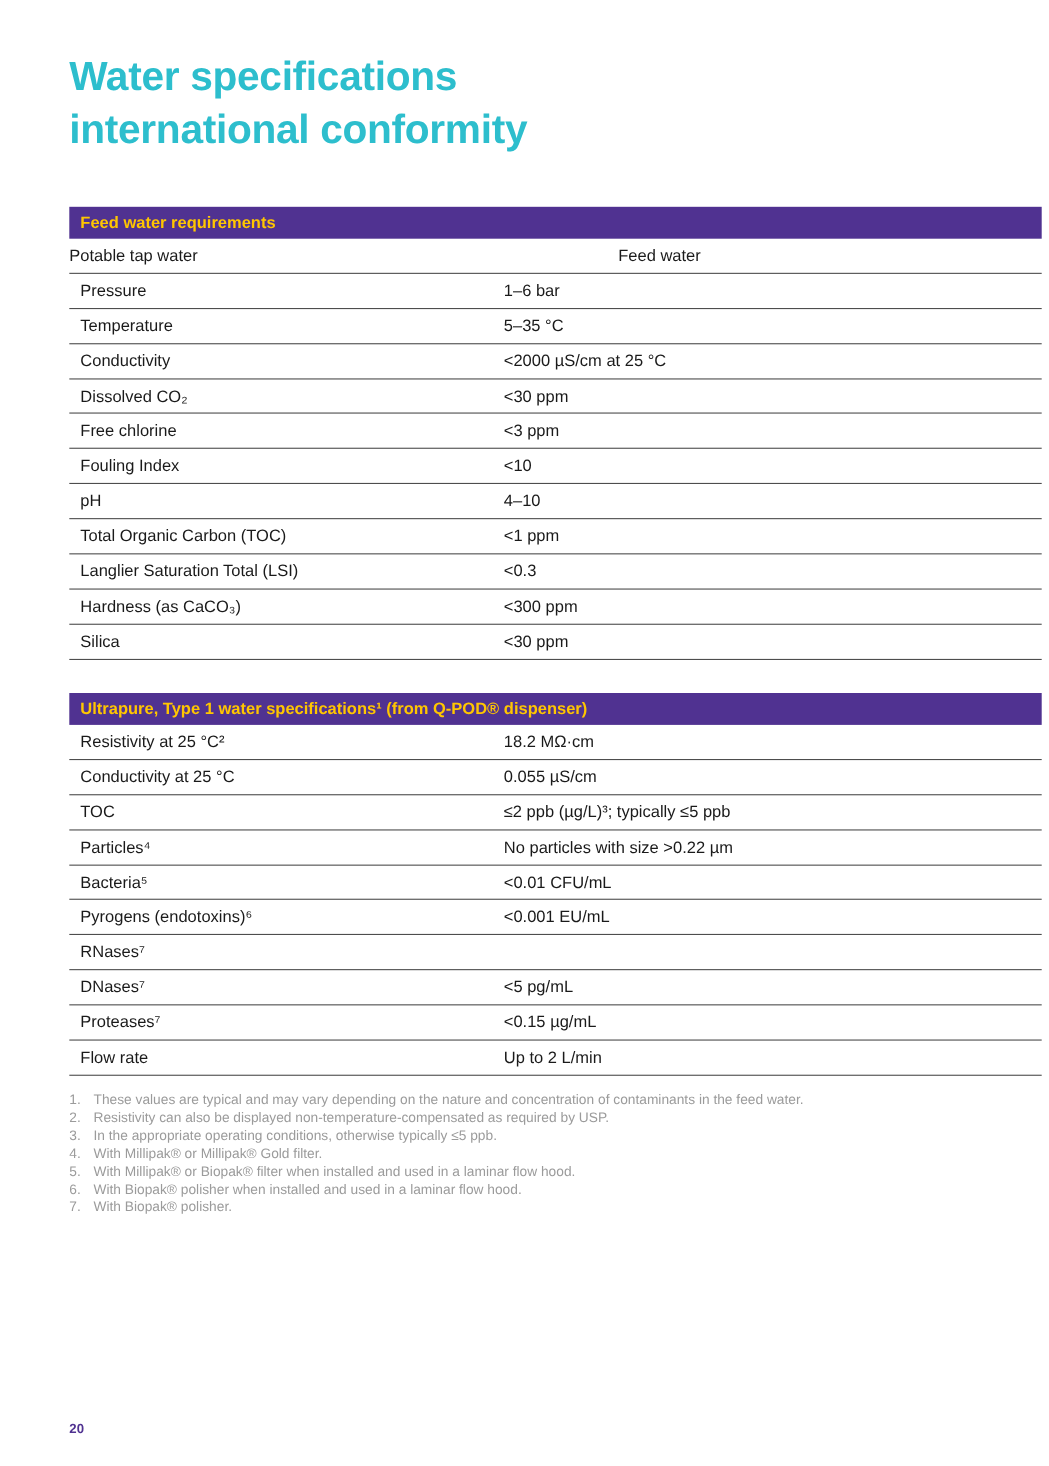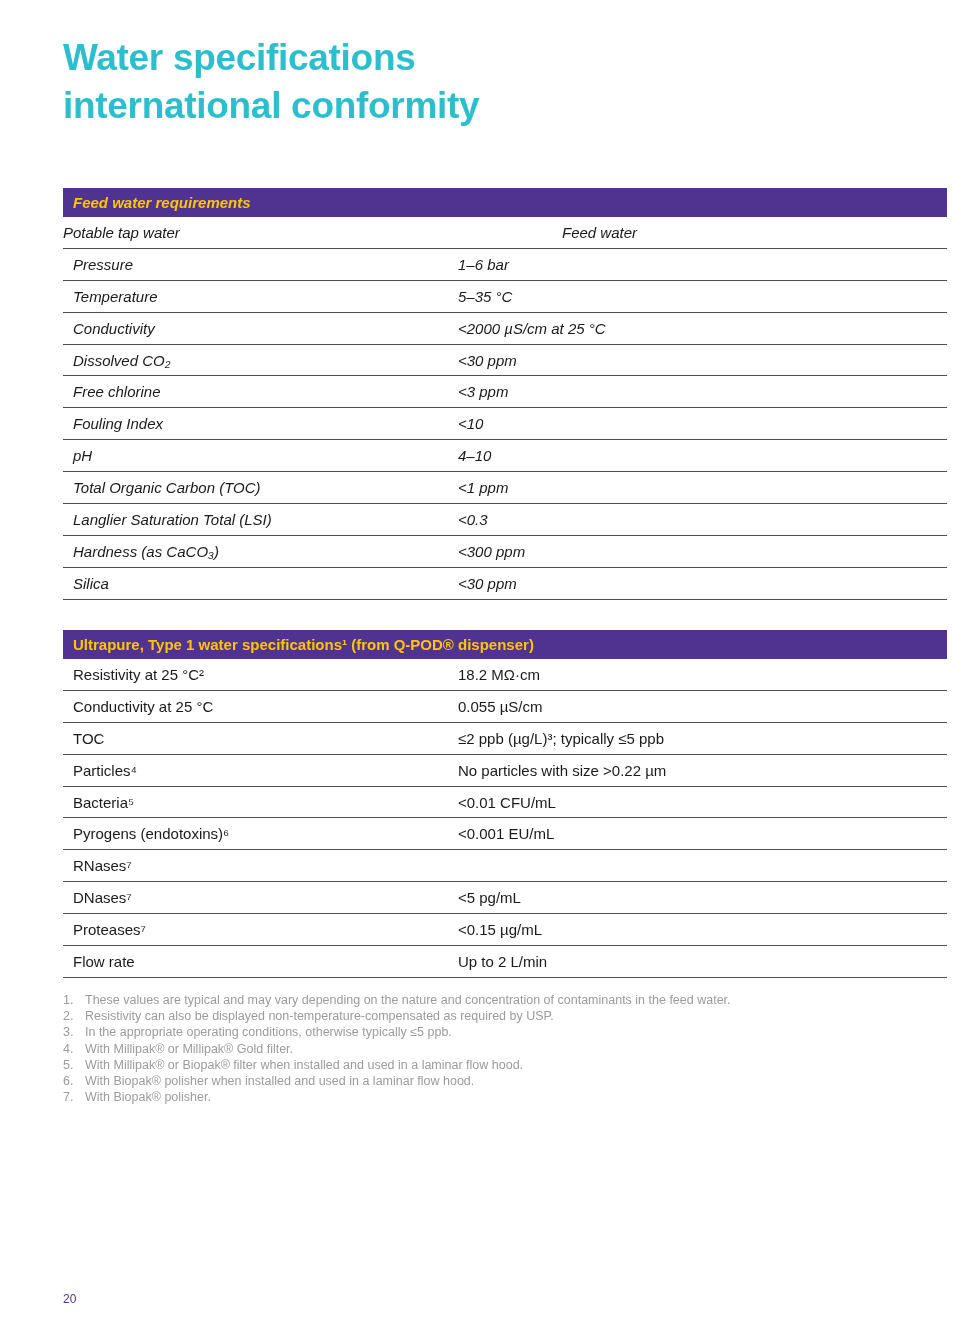--- a/index.html
+++ b/index.html
@@ -14,36 +14,36 @@
   .page {
     position: relative;
     width: 954px;
     height: 1333px;
     background: #ffffff;
     overflow: hidden;
   }
   .title {
     position: absolute;
     left: 63px;
-    top: 34px;
+    top: 46px;
     margin: 0;
     color: #2dbecd;
     font-size: 37px;
     line-height: 48px;
     font-weight: 700;
     letter-spacing: -0.3px;
   }
   .title .title-line { display: block; }
 
   .spec-table {
     position: absolute;
     left: 63px;
     width: 884px;
   }
-  .spec-table.t1 { top: 188px; font-style: italic; }
+  .spec-table.t1 { top: 188px; }
   .spec-table.t2 { top: 630px; }
 
   .bar {
     box-sizing: border-box;
     height: 29px;
     line-height: 29px;
     background: #503291;
     color: #ffc600;
     font-size: 15px;
     font-weight: 700;
@@ -81,21 +81,21 @@
   .footnote { display: flex; }
   .fn-num { flex: 0 0 22px; }
   .fn-text { flex: 1 1 auto; }
 
   .page-number {
     position: absolute;
     left: 63px;
     top: 1292px;
     color: #503291;
     font-size: 12px;
-    font-weight: 400;
+    font-weight: 700;
   }
 </style>
 </head>
 <body>
 
 <div class="page">
 
   <h1 class="title">
     <span class="title-line">Water specifications</span>
     <span class="title-line">international conformity</span>

